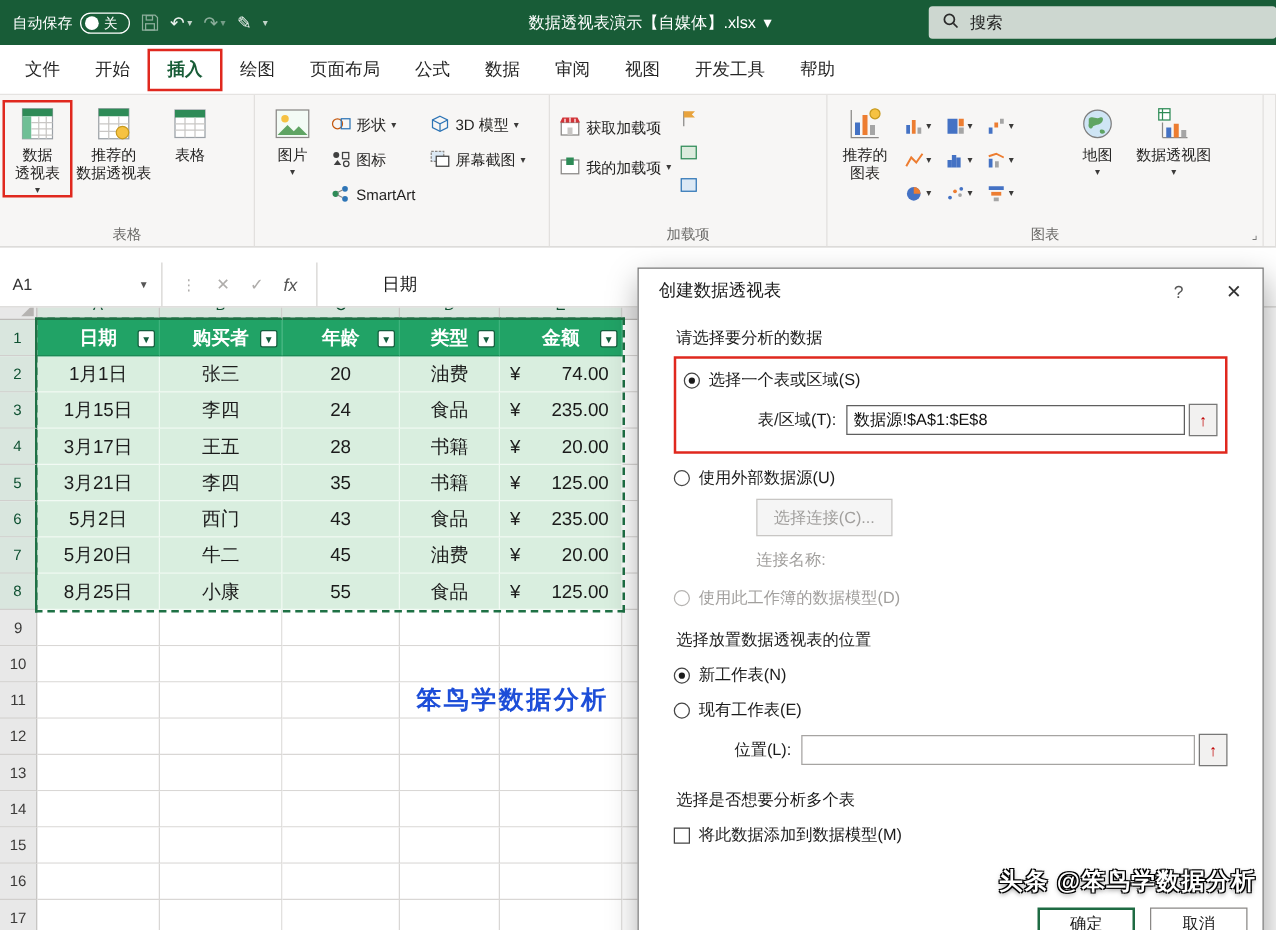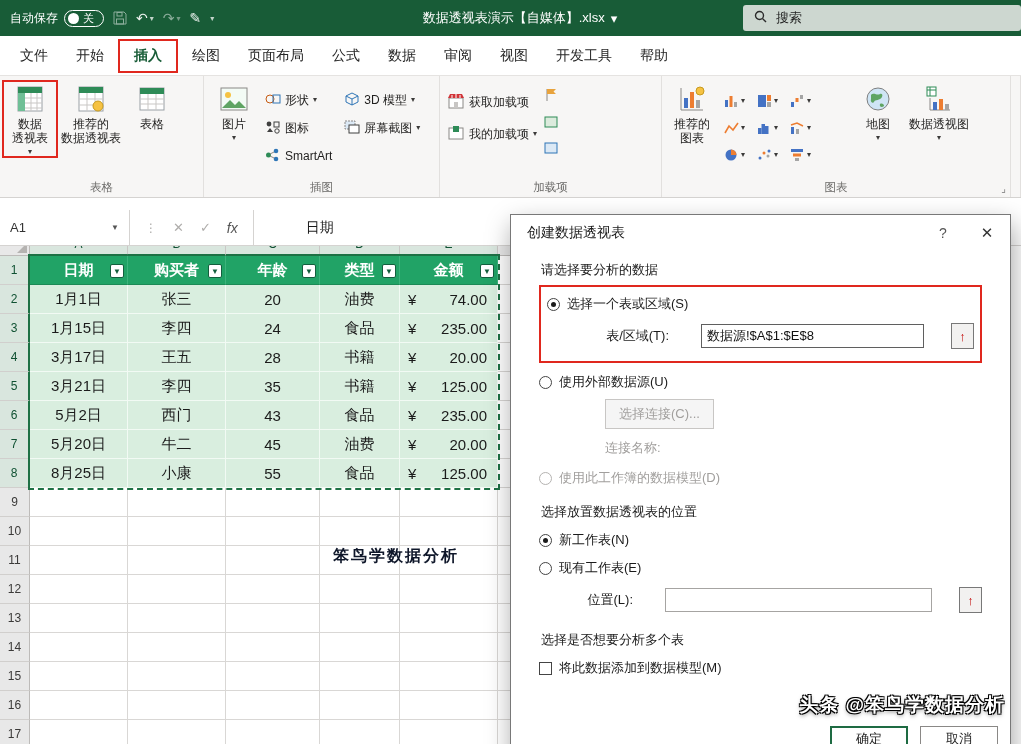--- a/index.html
+++ b/index.html
@@ -73,39 +73,39 @@
   .rhdr.sel{background:#D9E6DE;border-right:2px solid #1E7145;color:#0F5132;}
   .cell{border-right:1px solid #D9D7D5;border-bottom:1px solid #D9D7D5;display:flex;align-items:center;
     justify-content:center;font-size:15px;color:#1b1b1b;background:#fff;}
   .cA{width:98px;}.cB{width:98px;}.cC{width:94px;}.cD{width:80px;}.cE{width:98px;}.cF{width:98px;}
   .thdr{background:#21A366;color:#fff;font-weight:700;position:relative;font-size:15px;border-right:1px solid #3DB37C;border-bottom:1px solid #1C8A56;}
   .filterbtn{position:absolute;right:3px;bottom:6px;width:14px;height:14px;background:#fff;border:1px solid #135E3D;
     border-radius:2px;font-size:8px;color:#135E3D;display:flex;align-items:center;justify-content:center;}
   .tcell{background:#D9EEDF;border-right:1px solid #F2FAF4;border-bottom:1px solid #F2FAF4;}
   .money{justify-content:space-between;padding:0 10px 0 8px;}
   .ants{position:absolute;left:28px;top:20px;width:472px;height:236px;border:2px dashed #1E7145;pointer-events:none;}
-  .annot{position:absolute;left:333px;top:312px;font-size:16px;font-weight:700;color:#0f172a;letter-spacing:2px;white-space:nowrap;}
+  .annot{position:absolute;left:333px;top:312px;font-size:20px;font-weight:700;color:#1d4ed8;letter-spacing:2px;white-space:nowrap;}
 
   
   .dialog{position:absolute;left:510px;top:214px;width:501px;height:591px;background:#fff;border:1px solid #787878;
     box-shadow:2px 10px 24px rgba(0,0,0,.35);z-index:10;font-size:13px;color:#1b1b1b;}
   .dlg-title{height:36px;display:flex;align-items:center;padding-left:16px;font-size:14px;color:#1b1b1b;}
   .dlg-help{margin-left:auto;width:42px;text-align:center;color:#555;font-size:14px;}
   .dlg-close{width:46px;height:36px;display:flex;align-items:center;justify-content:center;font-size:15px;color:#333;}
   .dlg-body{padding:2px 28px 0;}
   .sec{margin:8px 2px 6px;}
   .redgroup{border:2px solid #E0281E;padding:8px 6px 12px;margin:2px 0 8px;}
   .rrow{display:flex;align-items:center;gap:7px;}
   .row-gap{margin-top:10px;}
   .radio{width:13px;height:13px;border:1px solid #444;border-radius:50%;display:inline-block;position:relative;background:#fff;flex:0 0 13px;}
   .radio .dot{position:absolute;inset:3px;border-radius:50%;background:#1b1b1b;}
   .radio.dis{border-color:#B5B3B1;}
   .checkbox{width:13px;height:13px;border:1px solid #444;display:inline-block;background:#fff;flex:0 0 13px;}
   .dis-t{color:#A19F9D;}
-  .rangerow{display:flex;align-items:center;margin-top:10px;gap:24px;}
+  .rangerow{display:flex;align-items:center;margin-top:10px;}
   .rangerow .lbl{width:130px;text-align:right;padding-right:8px;}
   .locrow .lbl{width:102px;text-align:right;padding-right:8px;}
   .txt{height:24px;border:1px solid #5f5f5f;flex:1;font-size:13px;padding:0 5px;color:#111;
     font-family:"Liberation Sans","DejaVu Sans",sans-serif;outline:none;}
   .txt.loc{border-color:#A6A4A2;}
   .picker{width:23px;height:26px;border:1px solid #787878;background:#F2F1F0;margin-left:3px;display:flex;
     align-items:center;justify-content:center;color:#C00000;font-weight:700;font-size:13px;}
   .disabled-btn{display:inline-block;margin:8px 0 0 66px;padding:5px 13px;background:#F5F5F5;border:1px solid #C8C6C4;
     color:#A19F9D;font-size:13px;}
   .indent{margin-left:66px;}
@@ -271,21 +271,20 @@
       </div>
       <div class="smallbtn">
         <span><svg width="16" height="14" viewBox="0 0 16 14">
               <rect x="1" y="1" width="10" height="8" fill="#DCE9F5" stroke="#8A8886" stroke-dasharray="2 1"></rect>
               <rect x="5" y="5" width="10" height="8" fill="#fff" stroke="#404040"></rect>
             </svg></span>
         <span>屏幕截图</span>
         <span class="cv">▾</span>
       </div>
     </div>
-    <div class="rg-label">插图</div>
   </div>
 
   <div class="rgroup" style="width:222px">
     <div class="medstack">
       <div class="smallbtn">
         <span><svg width="18" height="16" viewBox="0 0 18 16">
               <rect x="2" y="5" width="14" height="10" fill="#fff" stroke="#8A8886"></rect>
               <path d="M1 5l2-4h12l2 4z" fill="#D13438"></path>
               <path d="M5 5V2M9 5V1M13 5V2" stroke="#fff"></path>
               <rect x="7" y="9" width="4" height="6" fill="#C8C6C4"></rect>

